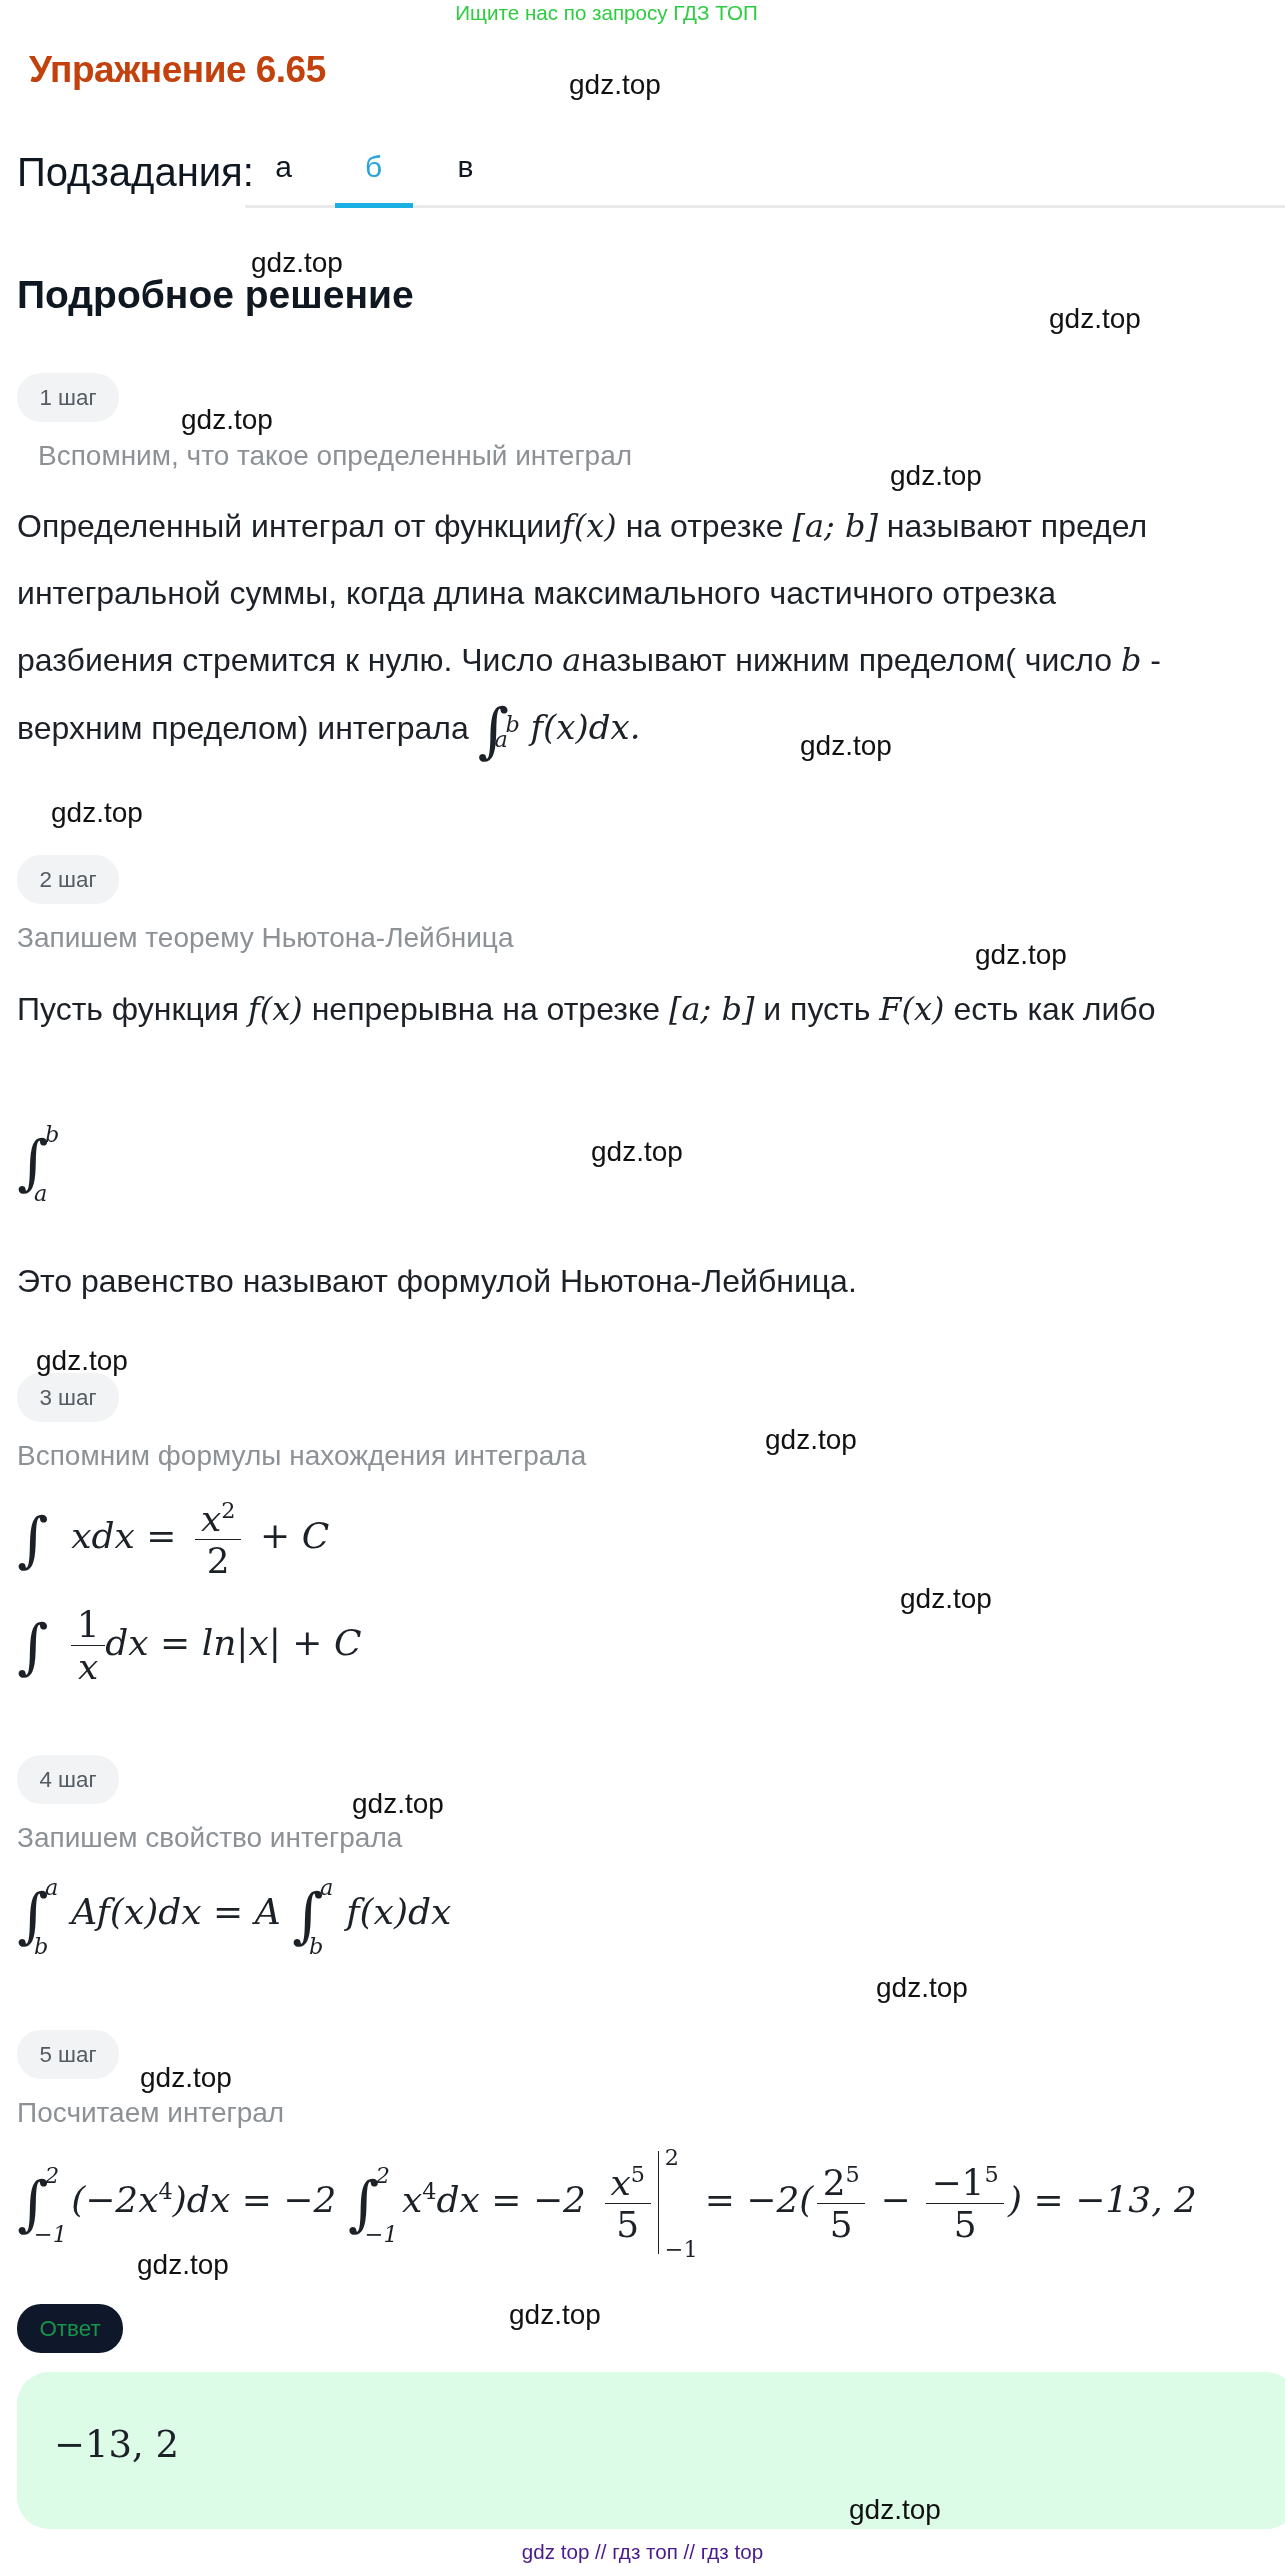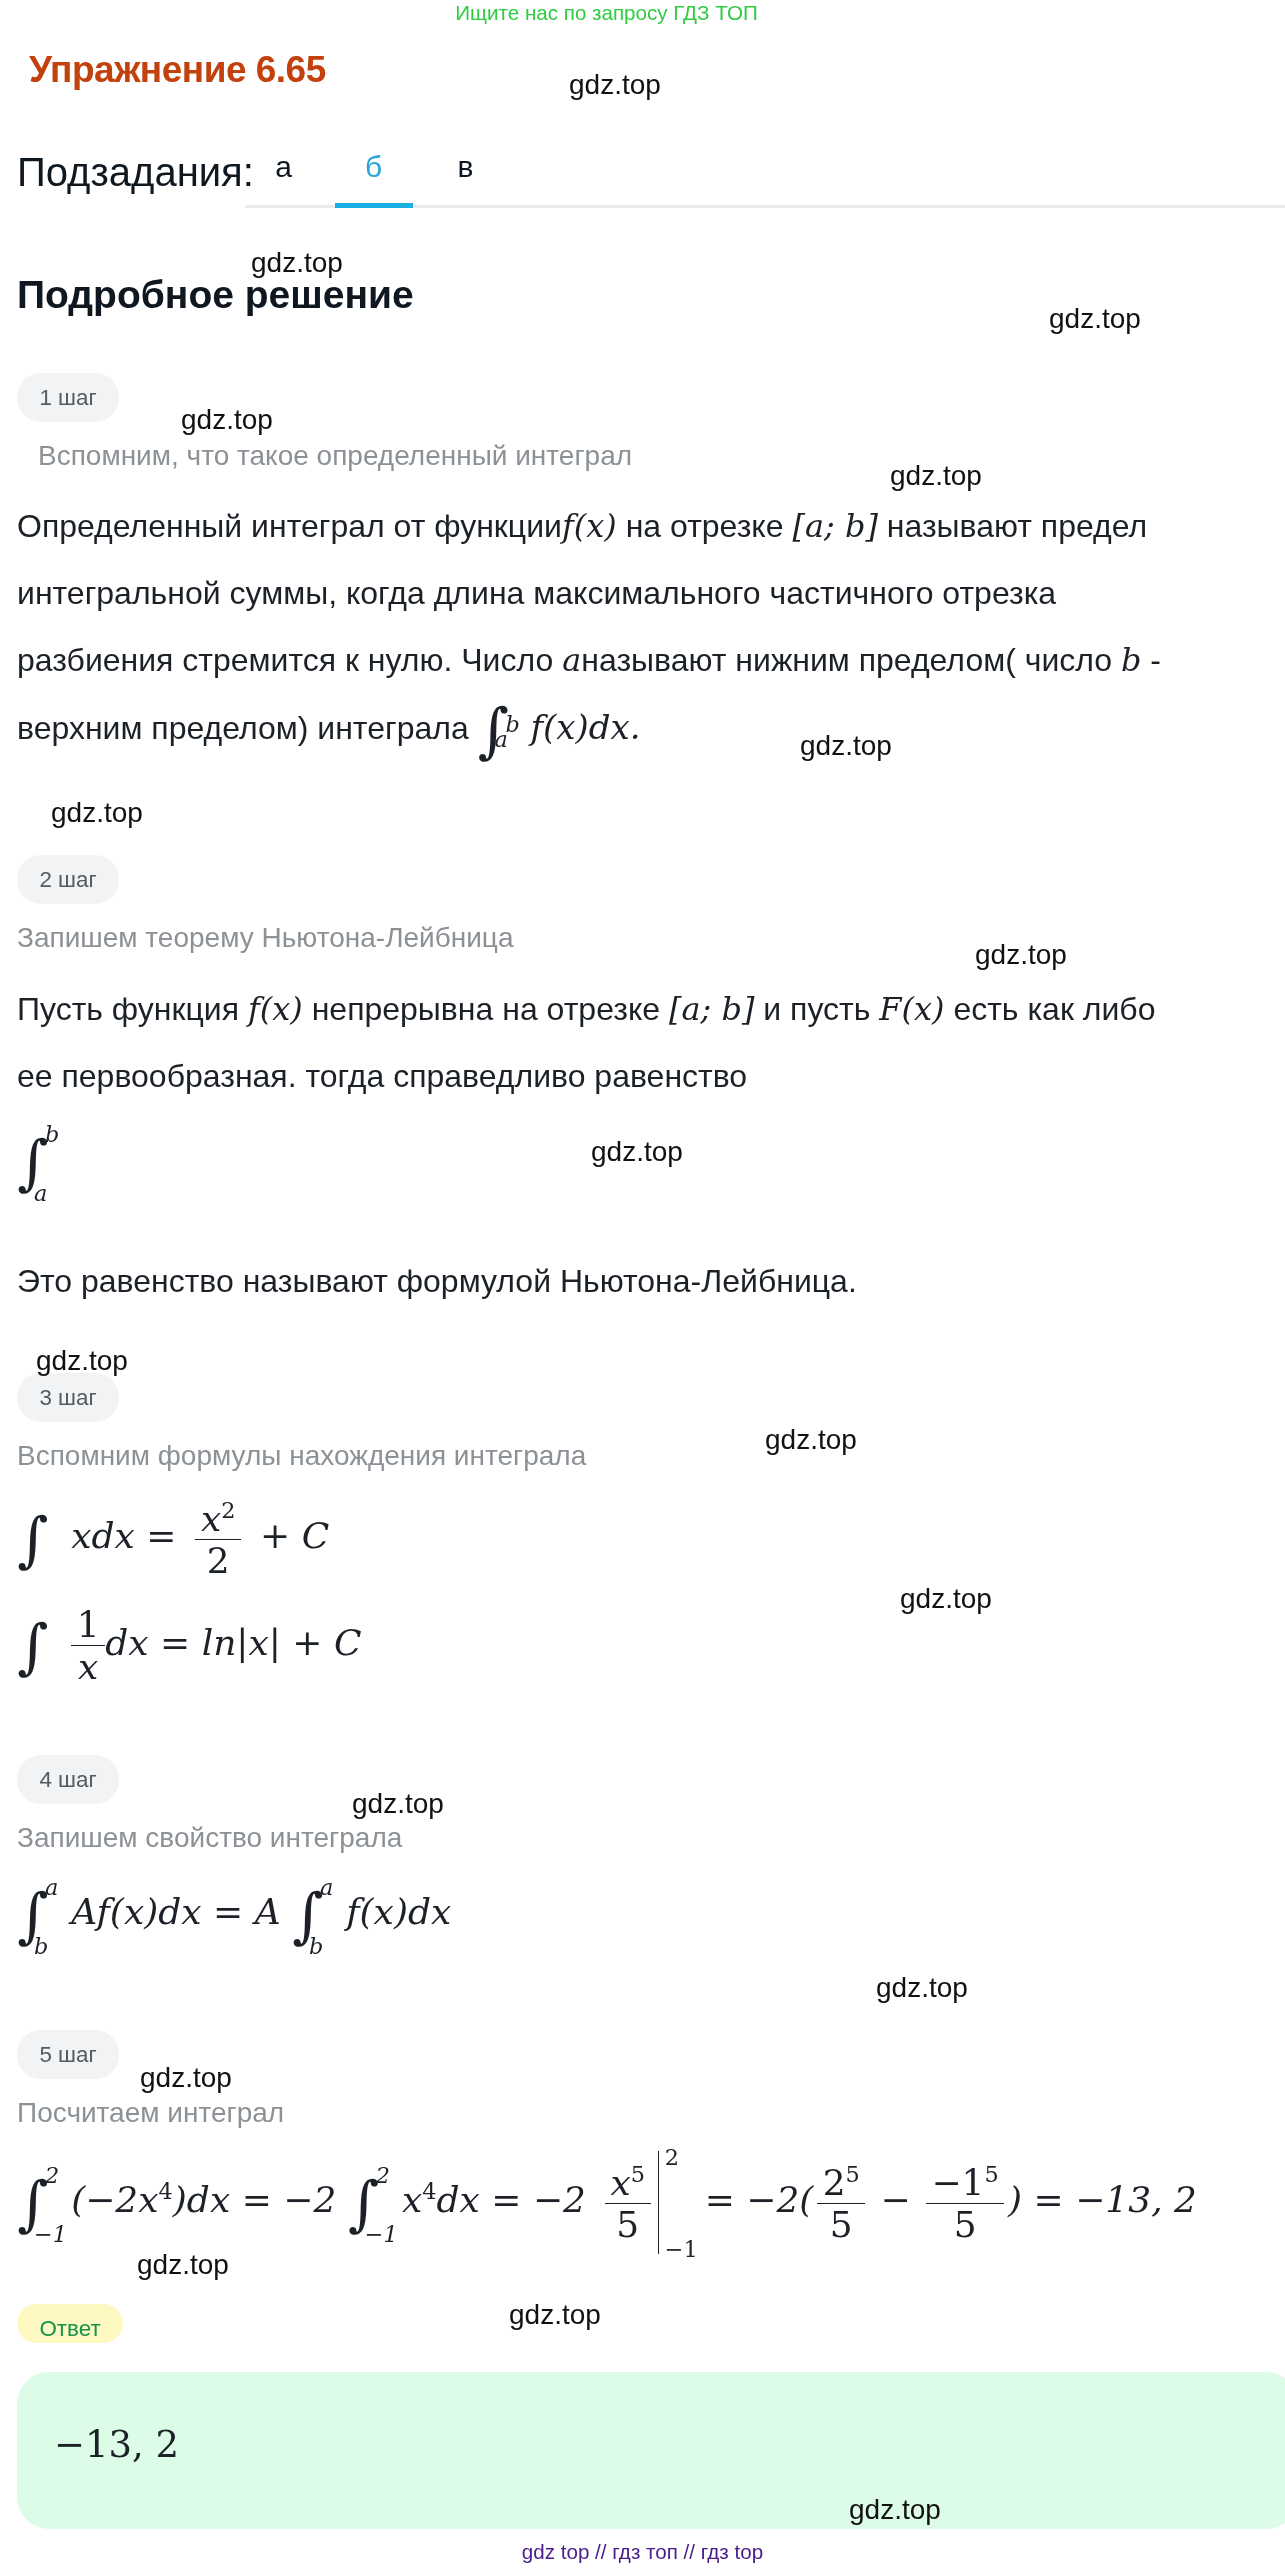--- a/index.html
+++ b/index.html
@@ -21,22 +21,22 @@
   .math { font-family: "DejaVu Serif", "Liberation Serif", serif; font-style: italic; }
   .mathblock { left: 17px; font-family: "DejaVu Serif", "Liberation Serif", serif; font-size: 36px; color: #1c2128; }
   .integral { font-style: normal; font-size: 60px; display: inline-block; vertical-align: middle; position: relative; }
   .lim-up { position: absolute; font-size: 22.4px; font-style: italic; top: -5.6px; left: 28px; }
   .lim-low { position: absolute; font-size: 22.4px; font-style: italic; bottom: -9.4px; left: 17px; }
   .frac { display: inline-block; vertical-align: middle; text-align: center; margin: 0 7.5px; }
   .frac .num { display: block; border-bottom: 1.9px solid #1c2128; padding: 0 5.6px; }
   .frac .den { display: block; }
   .sup { font-size: 22.4px; vertical-align: super; font-style: normal; }
   .watermark { font-size: 28px; color: #111; font-family: "Liberation Sans", sans-serif; }
-  .answer-badge { left: 17px; top: 2304px; height: 39px; line-height: 49px; padding: 0 22.4px; border-radius: 24px;
-                  background: #fef9c3; color: #15944a; font-size: 22.4px; }
+  .answer-badge { left: 17px; top: 2304px; height: 49px; line-height: 49px; padding: 0 22.4px; border-radius: 24px;
+                  background: #0f172a; color: #15944a; font-size: 22.4px; }
   .answer-box { left: 17px; top: 2372px; width: 1281px; height: 157px; border-radius: 32px; background: #dcfce7; }
   .answer-value { left: 54px; top: 2423px; font-family: "DejaVu Serif", "Liberation Serif", serif; font-size: 37px; color: #1c2128; }
   .footer-links { top: 2540px; left: 0; width: 1285px; text-align: center; font-size: 20.6px; color: #4b1a8c; }
 </style>
 </head>
 <body>
 
 <div class="abs top-banner">Ищите нас по запросу ГДЗ ТОП</div>
 
 <div class="abs page-title">Упражнение 6.65</div>
@@ -72,21 +72,20 @@
 <div class="abs step-badge" style="top:855px;">2 шаг</div>
 <div class="abs step-sub" style="top:922px;">Запишем теорему Ньютона-Лейбница</div>
 <div class="abs para" style="top:976px;">
   <span>Пусть функция</span>
   <span class="math">f(x)</span>
   <span>непрерывна на отрезке</span>
   <span class="math">[a; b]</span>
   <span>и пусть</span>
   <span class="math">F(x)</span>
   <span>есть как либо</span><br>
-  <span>ее первообразная. тогда справедливо равенство</span>
 </div>
 <div class="abs mathblock" style="top:1127px;">
   <span class="integral">∫<span class="lim-up">b</span><span class="lim-low">a</span></span>
   &nbsp;
 </div>
 <div class="abs para" style="top:1248px;">Это равенство называют формулой Ньютона-Лейбница.</div>
 
 <div class="abs step-badge" style="top:1373px;">3 шаг</div>
 <div class="abs step-sub" style="top:1440px;">Вспомним формулы нахождения интеграла</div>
 <div class="abs mathblock" style="top:1497px;">

